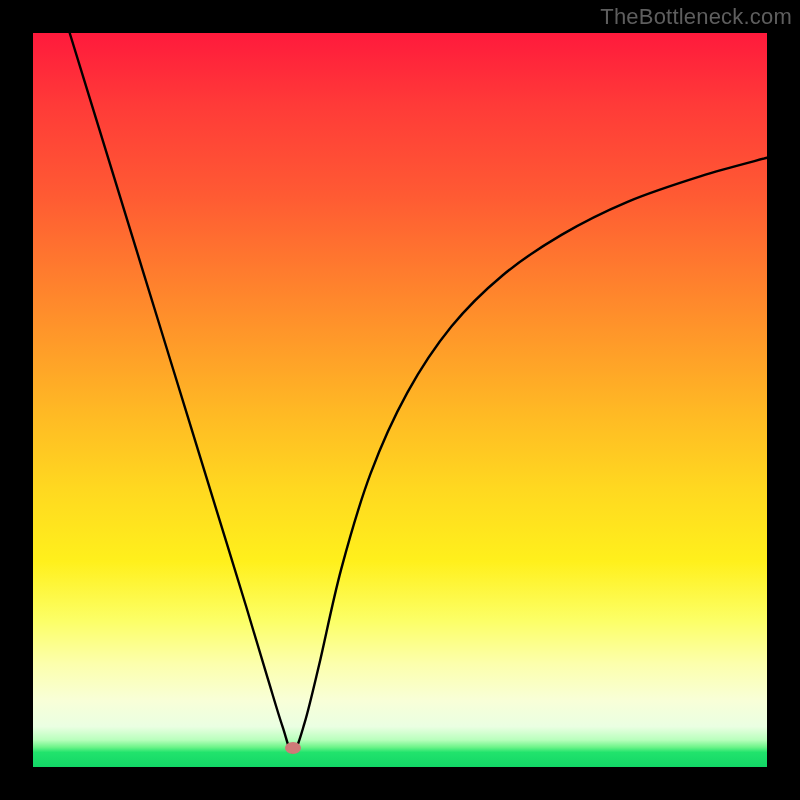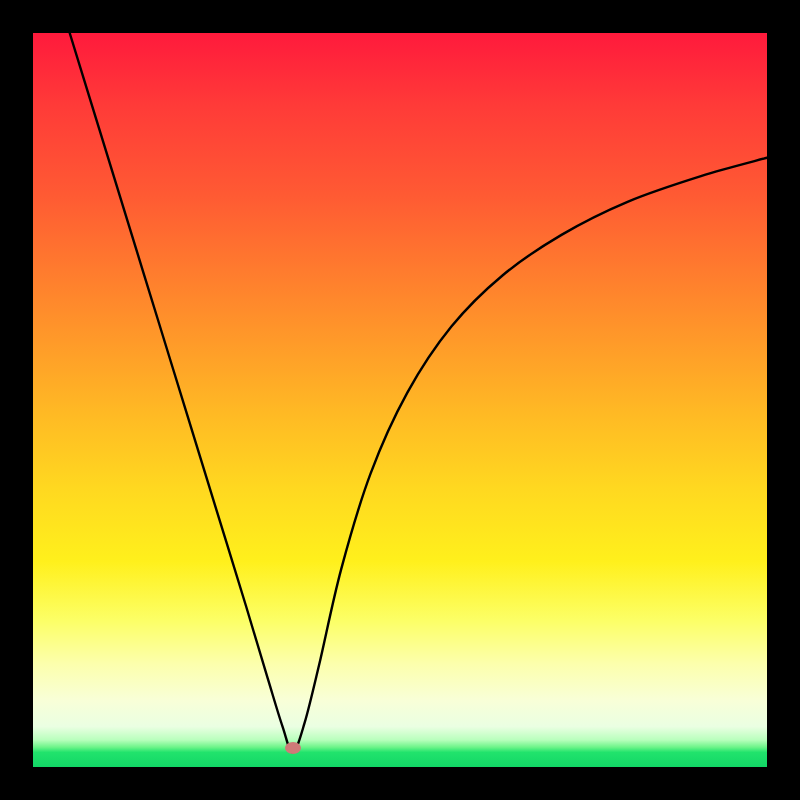--- a/index.html
+++ b/index.html
@@ -73,13 +73,14 @@
 </head>
 <body>
 
 <div class="frame">
   <div class="plot-area">
     <svg class="curve" viewBox="0 0 734 734" preserveAspectRatio="none">
       <path id="curve-path" fill="none" stroke="#000" stroke-width="2.4" stroke-linejoin="round" stroke-linecap="round" d="M 36.70 0.00 C 41.59 15.90, 56.27 63.61, 66.06 95.42 C 75.85 127.23, 85.63 159.03, 95.42 190.84 C 105.21 222.65, 114.99 254.45, 124.78 286.26 C 134.57 318.07, 144.35 349.87, 154.14 381.68 C 163.93 413.49, 173.71 445.29, 183.50 477.10 C 193.29 508.91, 204.30 544.38, 212.86 572.52 C 221.42 600.66, 228.76 625.73, 234.88 645.92 C 241.00 666.11, 245.40 681.40, 249.56 693.63 C 253.72 705.86, 256.17 719.93, 259.84 719.32 C 263.51 718.71, 267.18 704.64, 271.58 689.96 C 275.98 675.28, 280.14 656.93, 286.26 631.24 C 292.38 605.55, 299.72 567.63, 308.28 535.82 C 316.84 504.01, 326.63 469.76, 337.64 440.40 C 348.65 411.04, 360.88 384.13, 374.34 359.66 C 387.80 335.19, 402.48 313.17, 418.38 293.60 C 434.28 274.03, 451.41 257.51, 469.76 242.22 C 488.11 226.93, 507.68 214.08, 528.48 201.85 C 549.28 189.62, 571.30 178.61, 594.54 168.82 C 617.78 159.03, 644.70 150.47, 667.94 143.13 C 691.18 135.79, 722.99 127.84, 734.00 124.78"></path>
     </svg>
     <div id="marker" class="marker" style="left: 259.836px; top: 714.916px; background: rgb(207, 122, 120);"></div>
   </div>
+  <div class="watermark">TheBottleneck.com</div>
 </div>
 
 </body></html>

